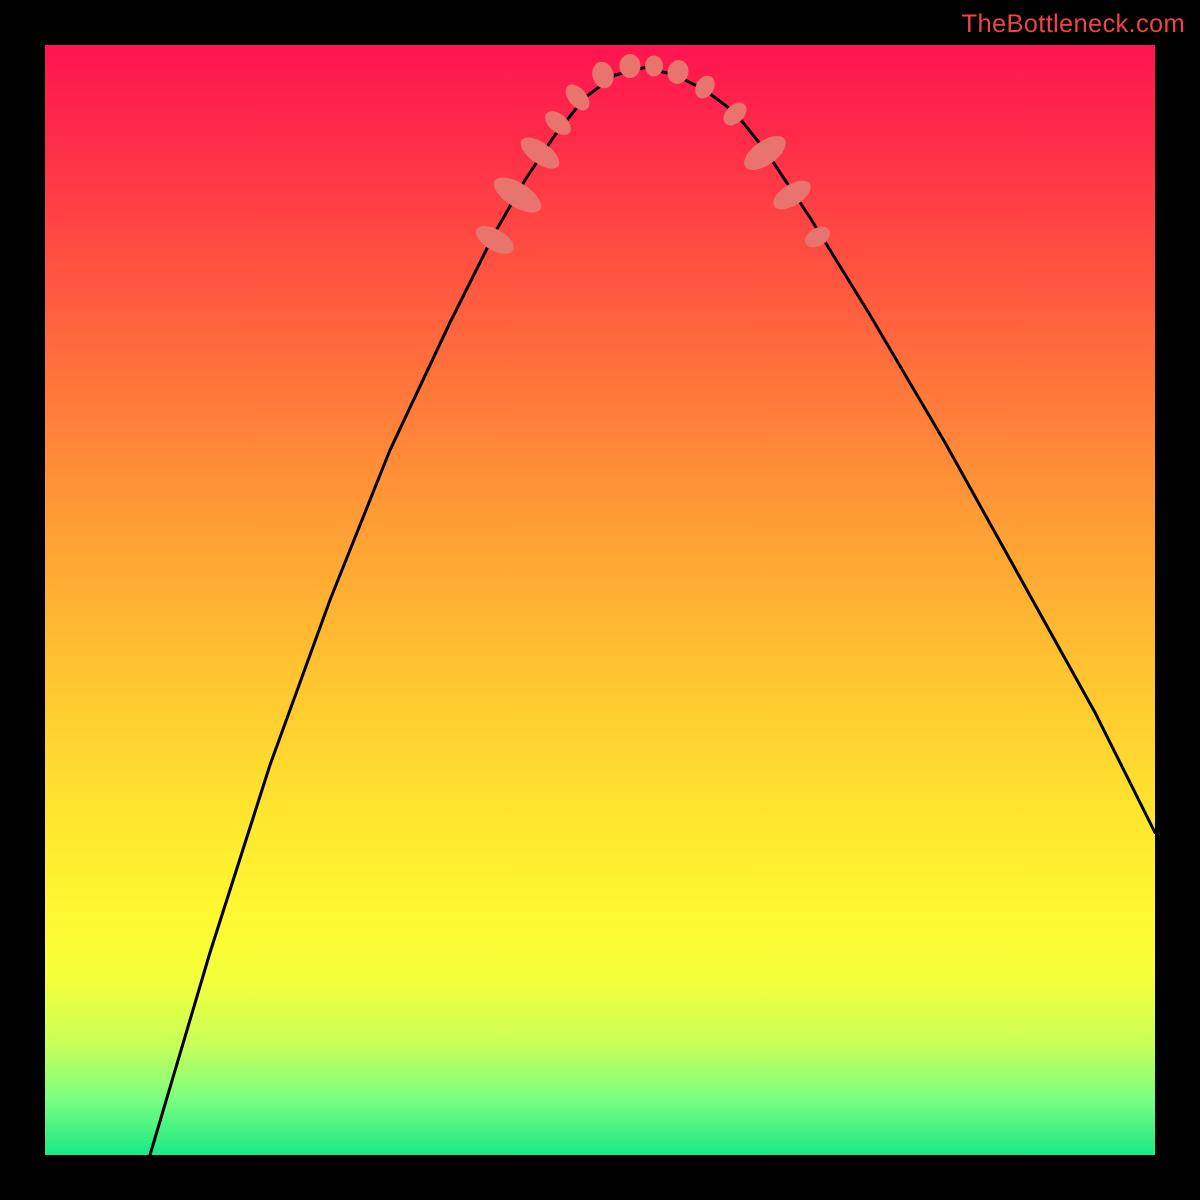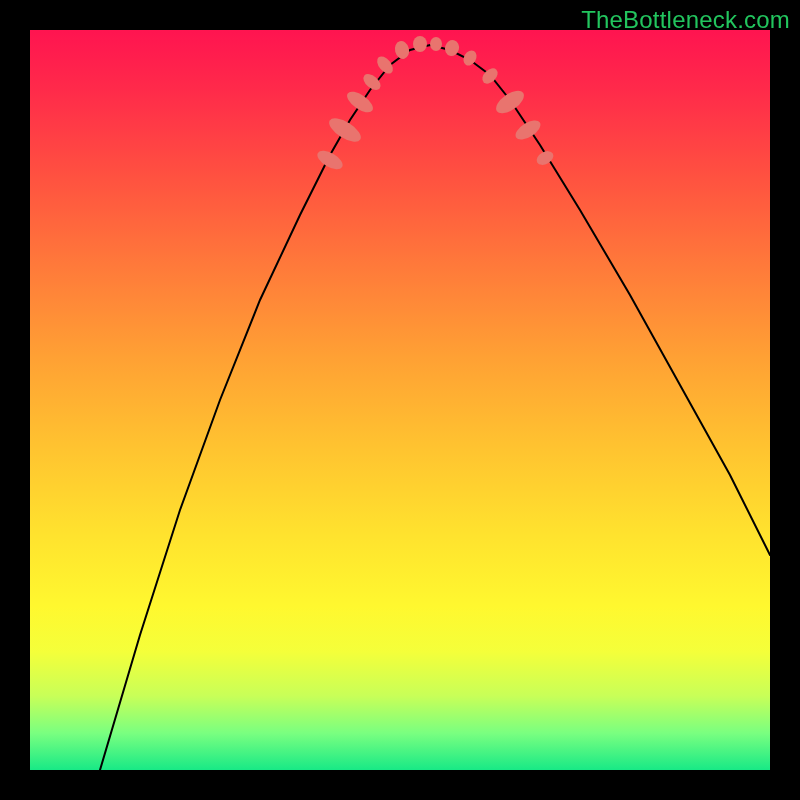--- a/index.html
+++ b/index.html
@@ -30,22 +30,22 @@
       #f4ff3a 84%,
       #c8ff58 90%,
       #7aff80 95%,
       #18e986 100%
     );
   }
   .watermark {
     position: absolute;
     top: 6px;
     right: 10px;
-    color: #22c55e;
-    font-size: 24px;
+    color: #ef4444;
+    font-size: 17px;
     letter-spacing: 0.2px;
     user-select: none;
   }
   svg.curve {
     position: absolute;
     left: 30px;
     top: 30px;
     width: 740px;
     height: 740px;
   }

